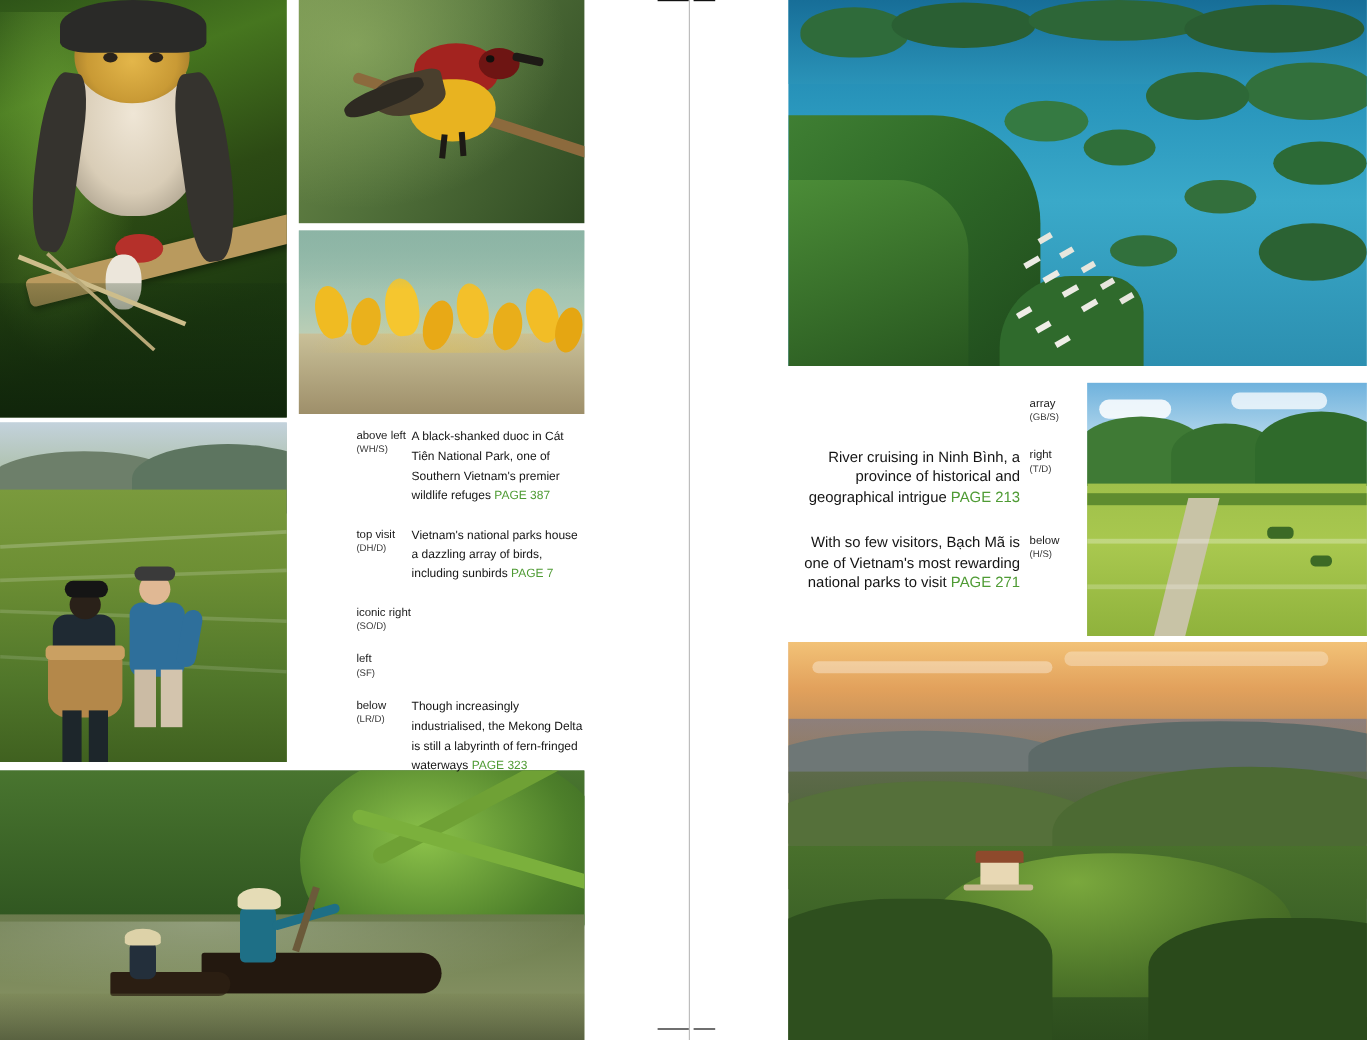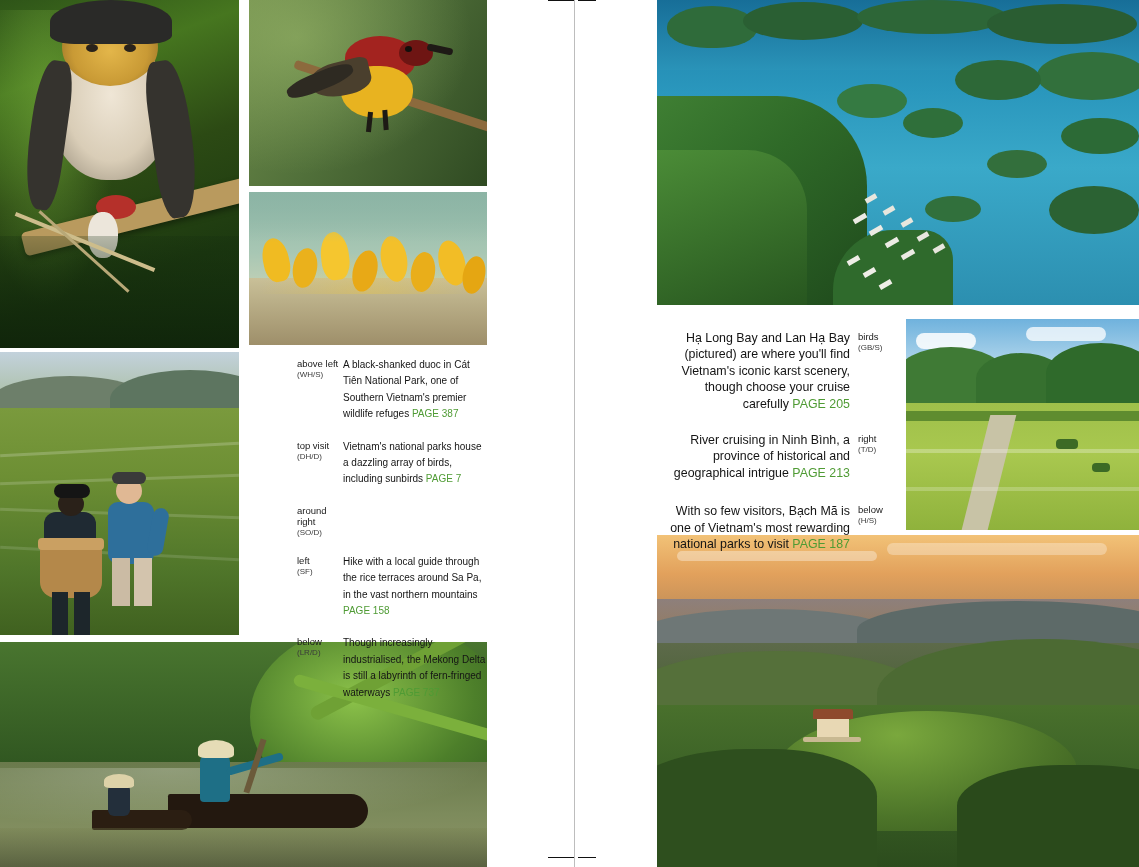--- a/index.html
+++ b/index.html
@@ -162,44 +162,40 @@
         <span class="sub">(DH/D)</span>
       </div>
       <div class="cap-text">
         <span>Vietnam's national parks house a dazzling array of birds, including sunbirds</span>
         <span class="pg">PAGE 7</span>
       </div>
     </div>
 
     <div class="cap-row">
       <div class="cap-tag">
-        <span>around right</span>
+        <span>iconic right</span>
         <span class="sub">(SO/D)</span>
       </div>
     </div>
 
     <div class="cap-row">
       <div class="cap-tag">
         <span>left</span>
         <span class="sub">(SF)</span>
       </div>
-      <div class="cap-text">
-        <span>Hike with a local guide through the rice terraces around Sa Pa, in the vast northern mountains</span>
-        <span class="pg">PAGE 158</span>
-      </div>
     </div>
 
     <div class="cap-row">
       <div class="cap-tag">
         <span>below</span>
         <span class="sub">(LR/D)</span>
       </div>
       <div class="cap-text">
         <span>Though increasingly industrialised, the Mekong Delta is still a labyrinth of fern-fringed waterways</span>
-        <span class="pg">PAGE 737</span>
+        <span class="pg">PAGE 323</span>
       </div>
     </div>
   </div>
 
   <div class="gutter-line" style="left:548px;top:0;width:26px;height:1px;"></div>
   <div class="gutter-line" style="left:578px;top:0;width:18px;height:1px;"></div>
   <div class="gutter-line" style="left:574px;top:0;width:1px;height:867px;background:#bdbdbd;"></div>
   <div class="gutter-line" style="left:548px;top:857px;width:26px;height:1px;"></div>
   <div class="gutter-line" style="left:578px;top:857px;width:18px;height:1px;"></div>
 
@@ -271,45 +267,41 @@
     <div style="position:absolute;left:300px;top:230px;width:260px;height:102px;background:#2a4a1b;border-radius:40% 50% 0 0;"></div>
 
     <div style="position:absolute;left:160px;top:182px;width:32px;height:22px;background:#e8d8b4;border-radius:2px;"></div>
     <div style="position:absolute;left:156px;top:174px;width:40px;height:10px;background:#8e4a2c;border-radius:3px 3px 0 0;"></div>
     <div style="position:absolute;left:146px;top:202px;width:58px;height:5px;background:#c8b992;border-radius:2px;"></div>
   </div>
 
   <div style="position:absolute;left:640px;top:330px;width:258px;">
 
     <div class="rcap-row">
-      <div class="rcap-text">
-        <span>Hạ Long Bay and Lan Hạ Bay (pictured) are where you'll find Vietnam's iconic karst scenery, though choose your cruise carefully</span>
-        <span class="pg">PAGE 205</span>
-      </div>
       <div class="rcap-tag">
-        <span>birds</span>
+        <span>array</span>
         <span class="sub">(GB/S)</span>
       </div>
     </div>
 
     <div class="rcap-row" style="margin-top:12px;">
       <div class="rcap-text">
         <span>River cruising in Ninh Bình, a province of historical and geographical intrigue</span>
         <span class="pg">PAGE 213</span>
       </div>
       <div class="rcap-tag">
         <span>right</span>
         <span class="sub">(T/D)</span>
       </div>
     </div>
 
     <div class="rcap-row" style="margin-top:22px;">
       <div class="rcap-text">
         <span>With so few visitors, Bạch Mã is one of Vietnam's most rewarding national parks to visit</span>
-        <span class="pg">PAGE 187</span>
+        <span class="pg">PAGE 271</span>
       </div>
       <div class="rcap-tag">
         <span>below</span>
         <span class="sub">(H/S)</span>
       </div>
     </div>
   </div>
 
 </div>
 

